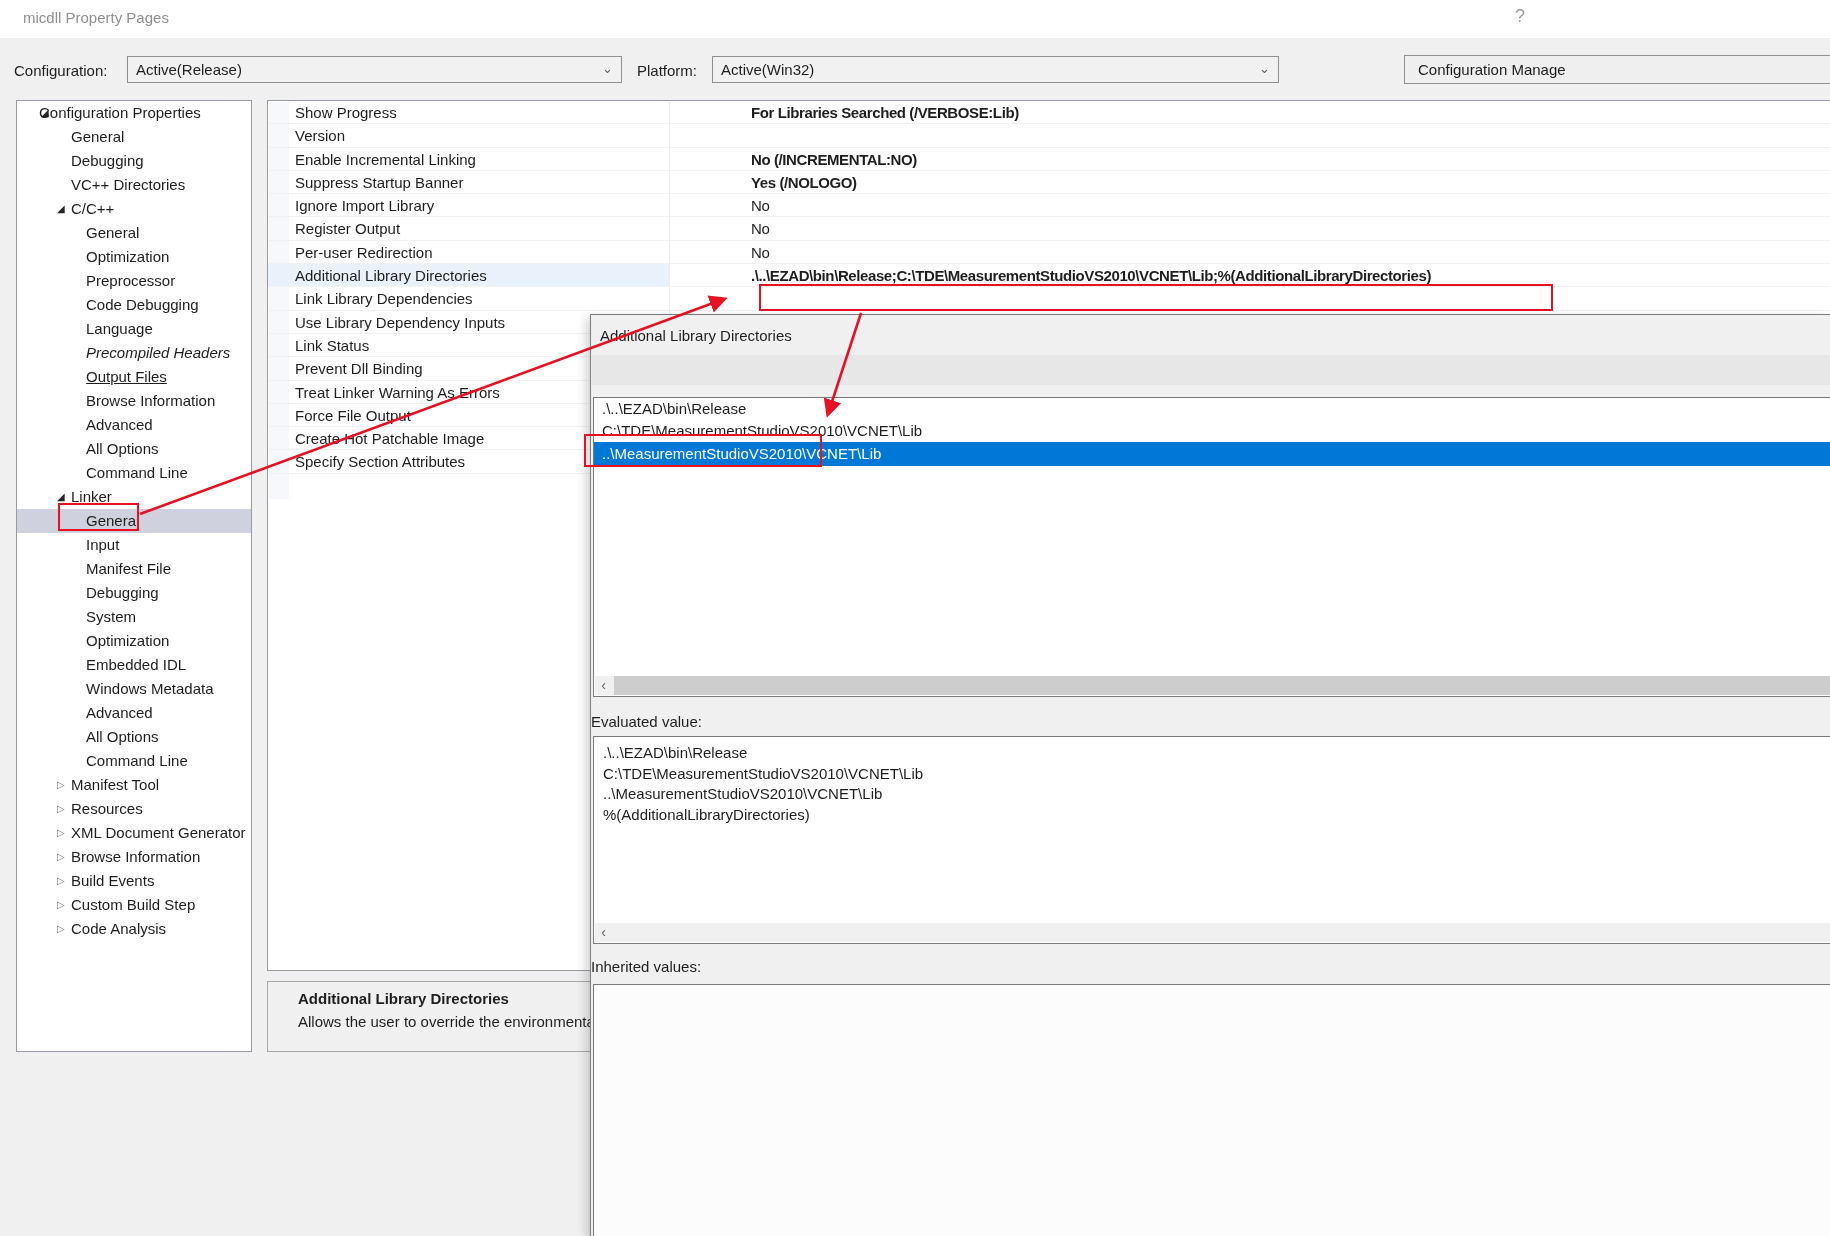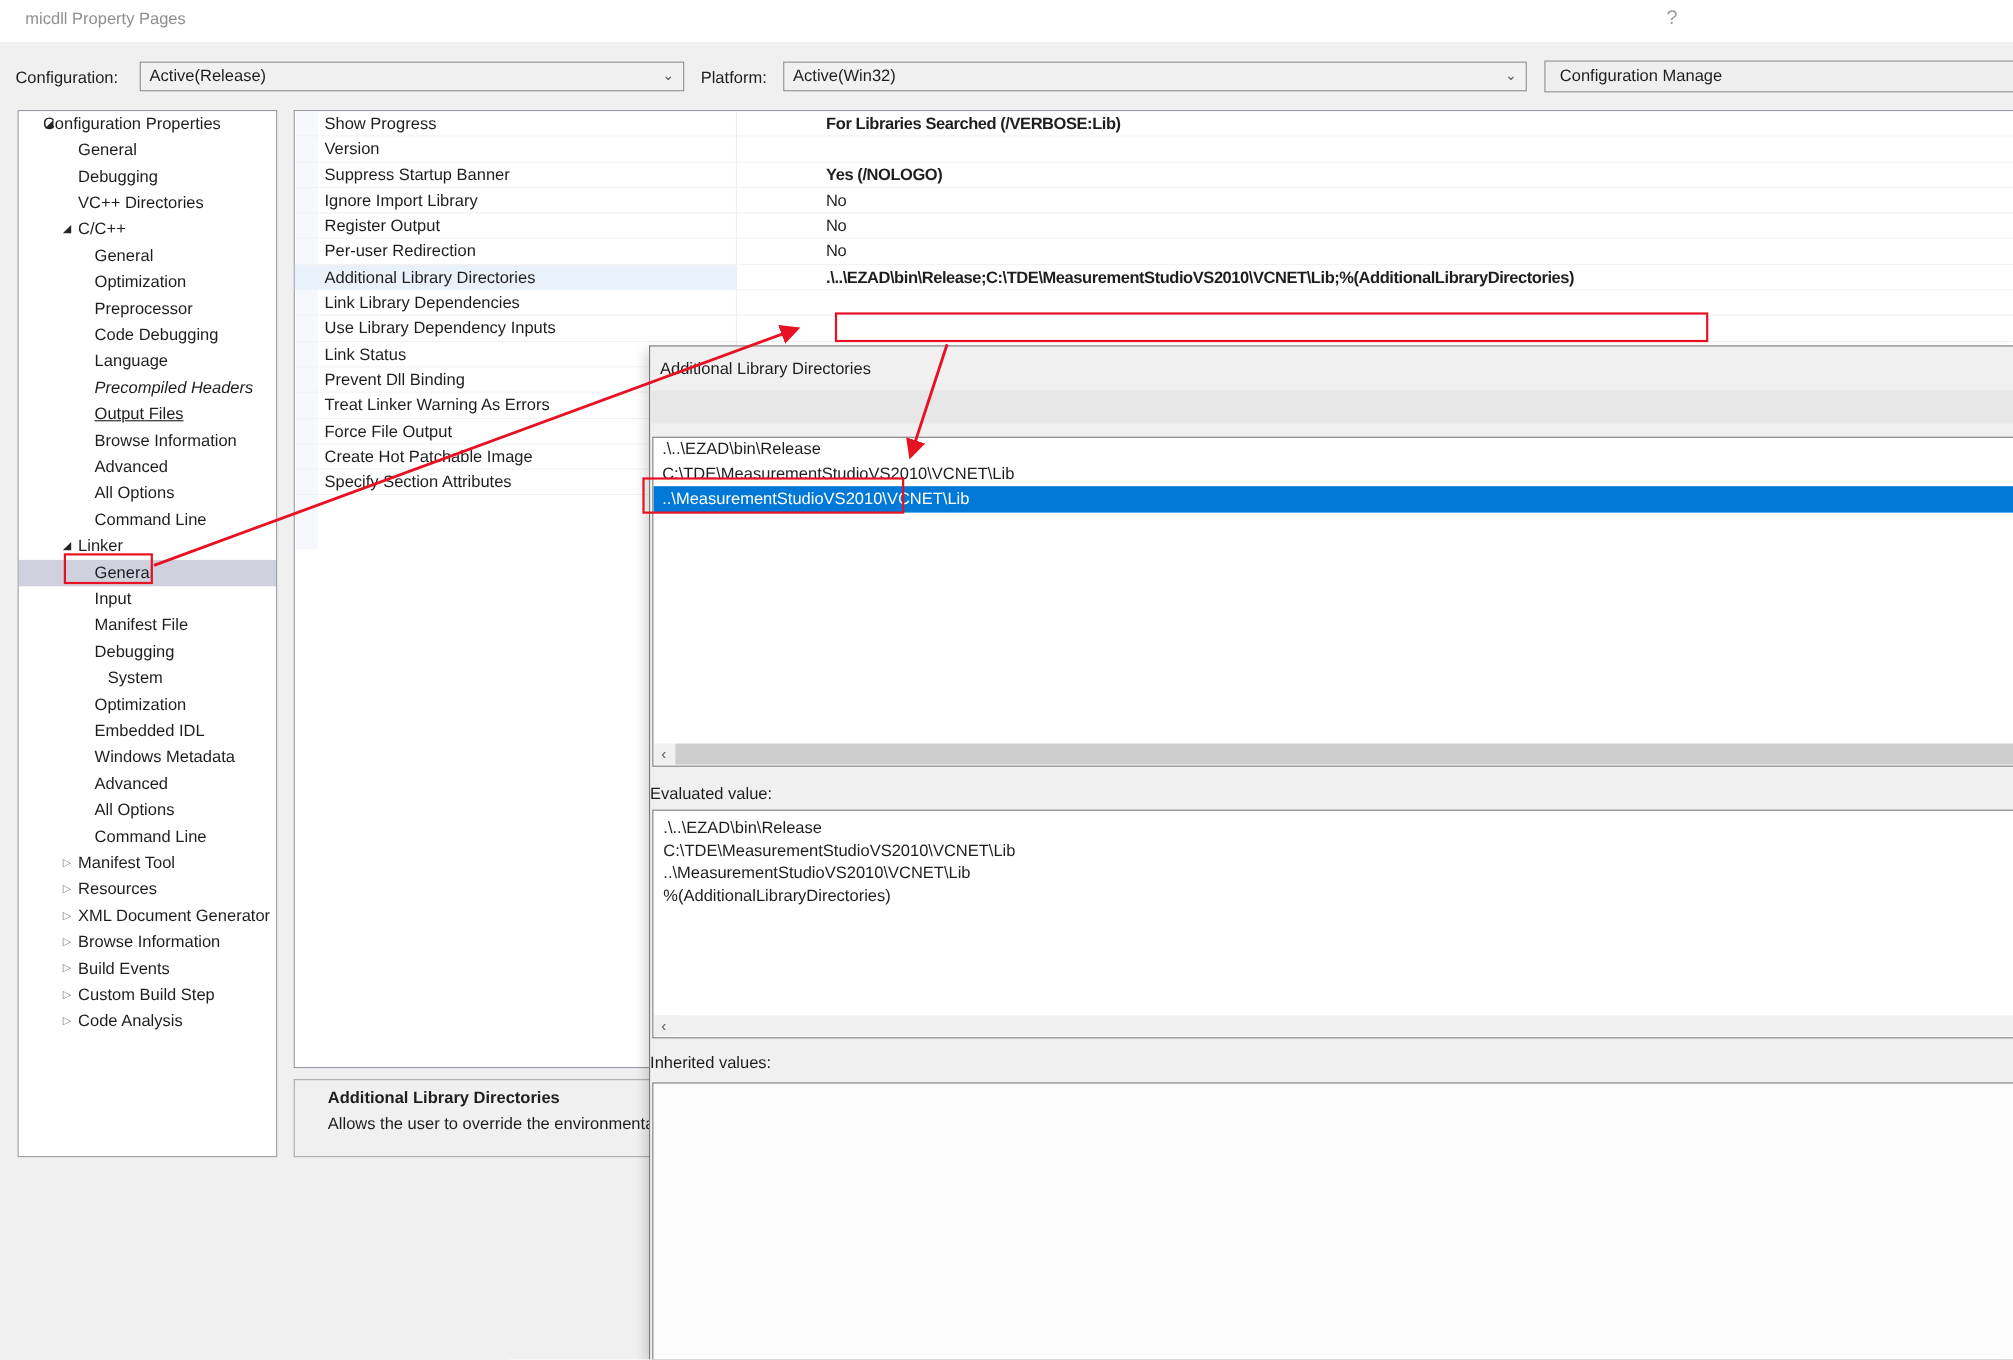--- a/index.html
+++ b/index.html
@@ -10,21 +10,21 @@
   
   #dlg-bg{left:0;top:38px;width:1830px;height:1198px;background:#f0f0f0;}
   #titlebar{left:0;top:0;width:1830px;height:38px;background:#ffffff;}
   #title{left:23px;top:9px;color:#8f8f8f;font-size:15px;}
   #help{left:1508px;top:6px;color:#9b9b9b;font-size:18px;width:24px;text-align:center;}
   .lbl{top:62px;height:18px;}
   .combo{top:56px;height:27px;background:#f1f1f1;border:1px solid #8f8f8f;
          display:flex;align-items:center;padding:0 26px 0 8px;box-sizing:border-box;white-space:nowrap;}
   .combo .chev{position:absolute;right:8px;top:4px;color:#5f5f5f;font-size:13px;}
   #cfg-combo{left:127px;width:495px;}
-  #plat-combo{left:712px;width:676px;}
+  #plat-combo{left:712px;width:567px;}
   #cfgmgr-btn{left:1404px;top:55px;width:430px;height:29px;background:#efefef;border:1px solid #8f8f8f;
               box-sizing:border-box;display:flex;align-items:center;padding-left:13px;overflow:hidden;white-space:nowrap;}
   
   #tree{left:16px;top:100px;width:236px;height:952px;background:#fff;border:1px solid #979aa3;box-sizing:border-box;overflow:hidden;}
   .trow{position:relative;height:24px;line-height:24px;white-space:nowrap;}
   .trow.sel{background:#cfd2de;}
   .tglyph{position:absolute;top:0;font-size:10px;}
   .tglyph.exp{color:#262626;}
   .tglyph.col{color:#7a7a7a;}
   .tlabel{position:absolute;top:0;}
@@ -152,21 +152,21 @@
     <div class="trow">
       <span class="tlabel" style="left: 69px;">Input</span>
     </div>
     <div class="trow">
       <span class="tlabel" style="left: 69px;">Manifest File</span>
     </div>
     <div class="trow">
       <span class="tlabel" style="left: 69px;">Debugging</span>
     </div>
     <div class="trow">
-      <span class="tlabel" style="left: 69px; margin-left: 12px;">System</span>
+      <span class="tlabel" style="left: 69px;">System</span>
     </div>
     <div class="trow">
       <span class="tlabel" style="left: 69px;">Optimization</span>
     </div>
     <div class="trow">
       <span class="tlabel" style="left: 69px;">Embedded IDL</span>
     </div>
     <div class="trow">
       <span class="tlabel" style="left: 69px;">Windows Metadata</span>
     </div>
@@ -213,20 +213,24 @@
   <div id="gutter"></div>
   <div id="colsep"></div>
   <div id="grid-rows">
       <div class="grow">
         <span class="gname">Show Progress</span>
         <span class="gval b">For Libraries Searched (/VERBOSE:Lib)</span>
       </div>
       <div class="grow">
         <span class="gname">Version</span>
         <span class="gval"></span>
+      </div>
+      <div class="grow">
+        <span class="gname">Enable Incremental Linking</span>
+        <span class="gval b">No (/INCREMENTAL:NO)</span>
       </div>
       <div class="grow">
         <span class="gname">Suppress Startup Banner</span>
         <span class="gval b">Yes (/NOLOGO)</span>
       </div>
       <div class="grow">
         <span class="gname">Ignore Import Library</span>
         <span class="gval">No</span>
       </div>
       <div class="grow">

